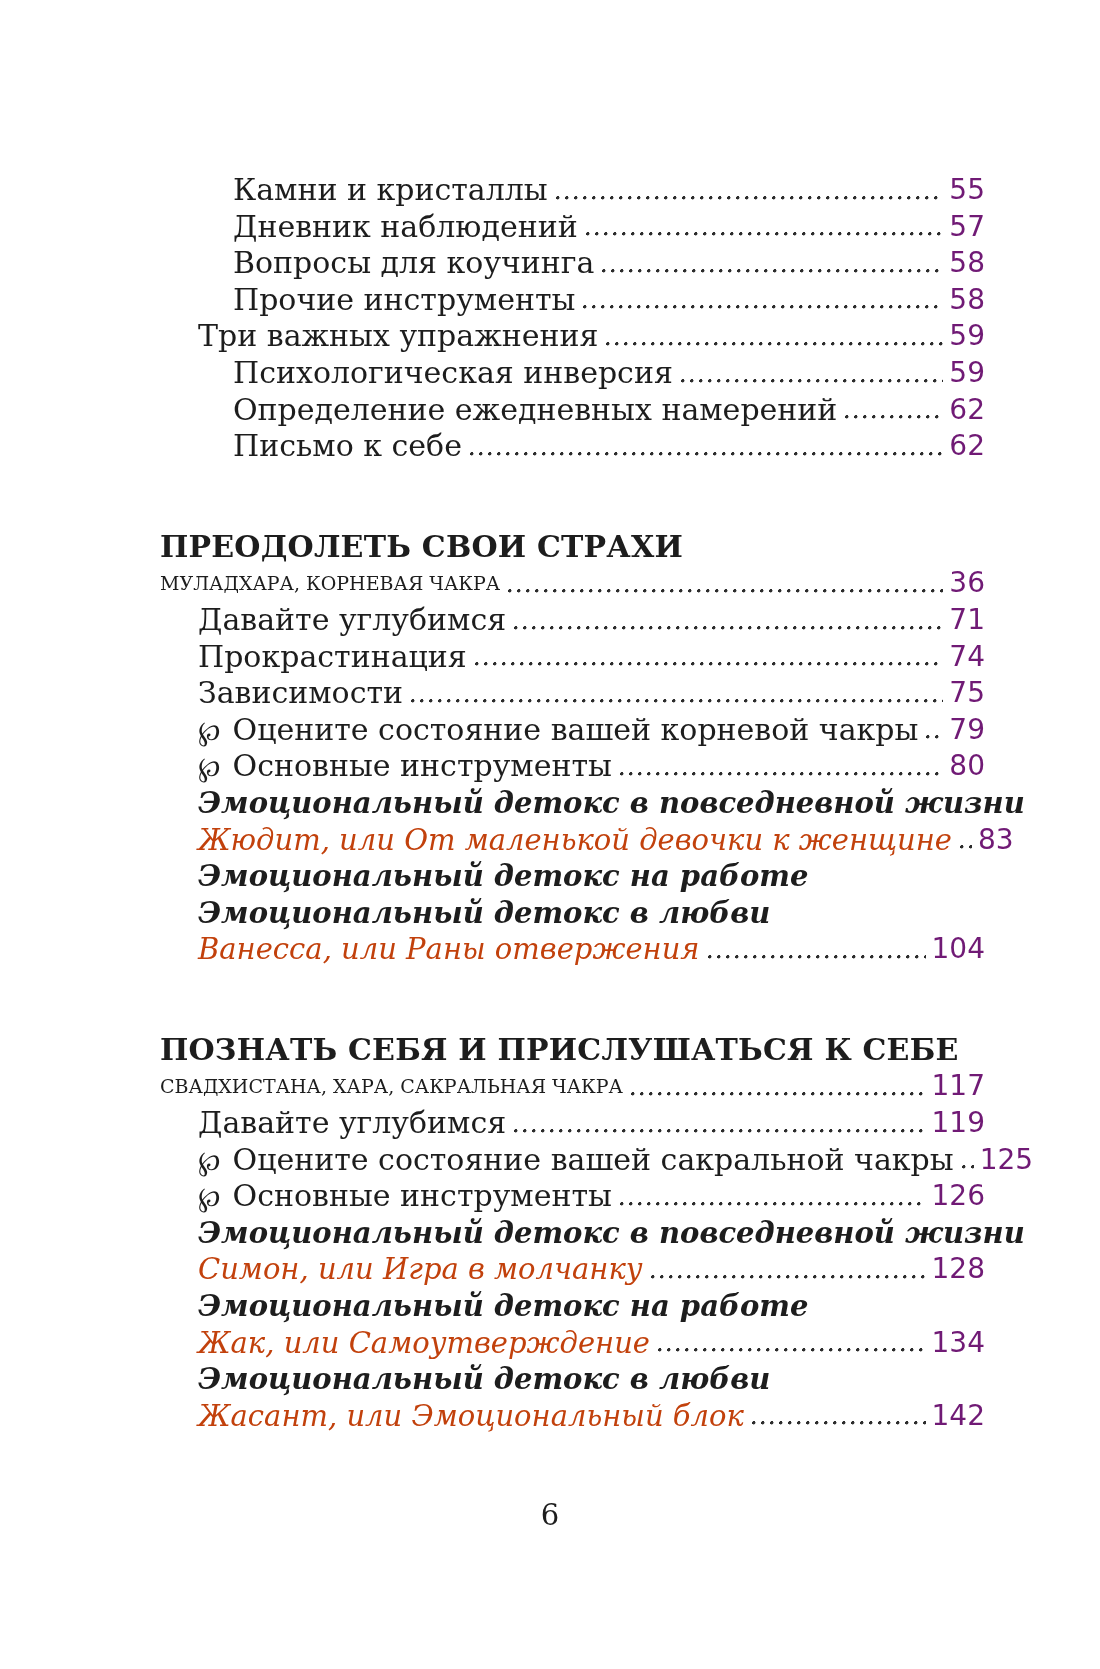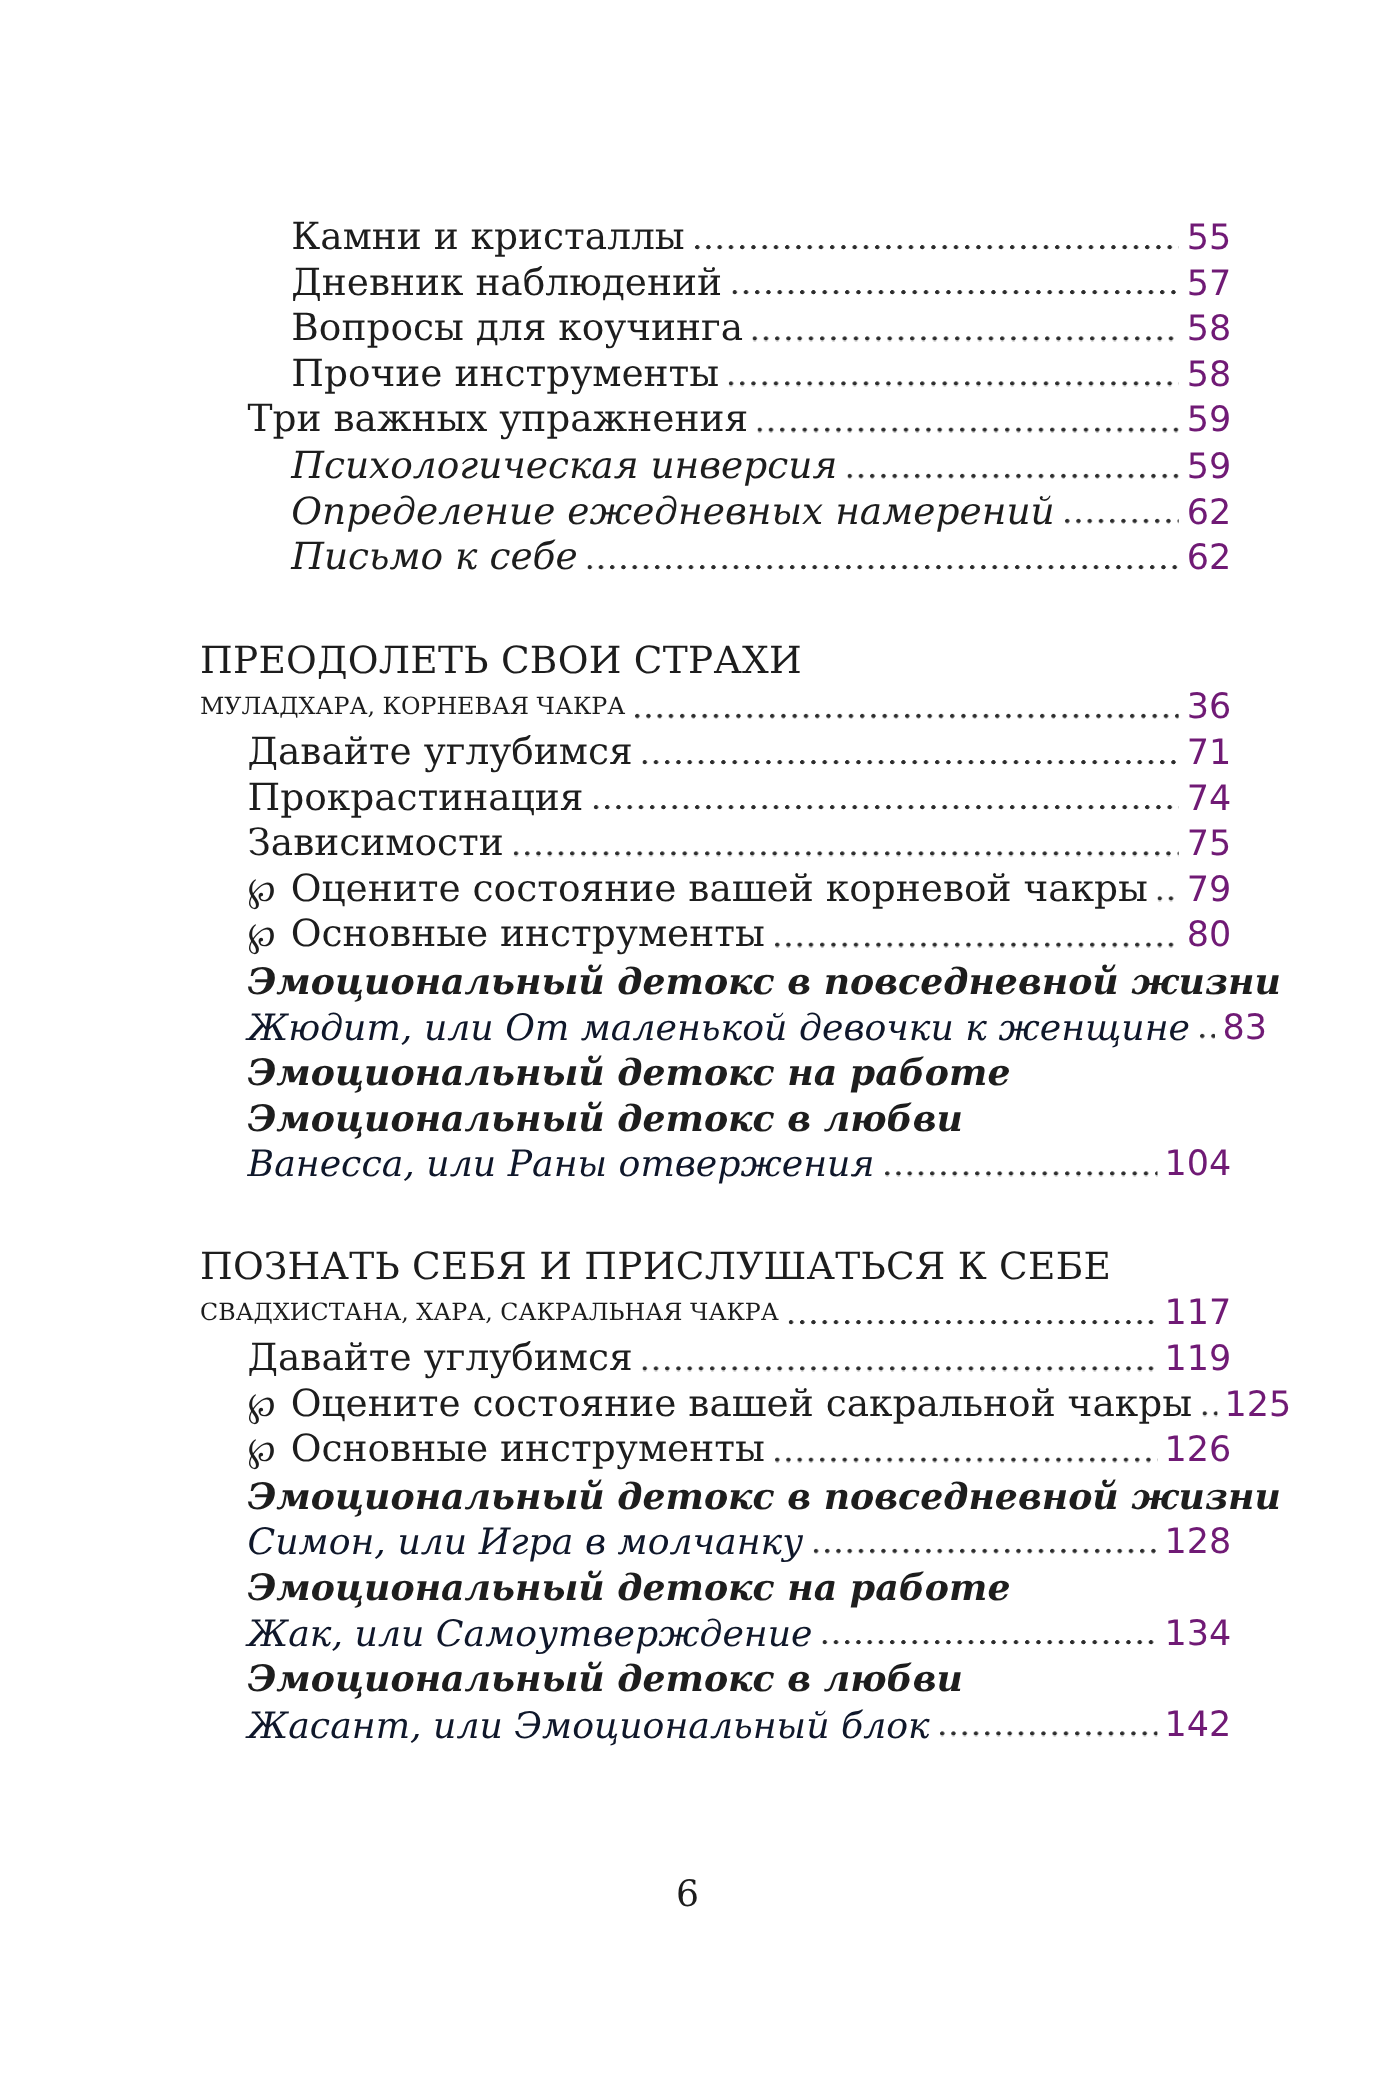--- a/index.html
+++ b/index.html
@@ -12,23 +12,23 @@
     color: #1d1d1d;
   }
   .toc {
     --row-h: 36.6px;
     padding: 172px 115px 0 160px;
   }
   .toc-section { margin: 0; }
   .section-heading {
     height: var(--row-h);
     line-height: var(--row-h);
-    margin-top: 46px;
+    margin-top: 64px;
     font-size: 30px;
-    font-weight: normal;
+    font-weight: bold;
     letter-spacing: 0.2px;
     white-space: nowrap;
   }
   .row {
     display: flex;
     align-items: stretch;
     height: var(--row-h);
   }
   .row .title {
     flex: 0 0 auto;
@@ -50,23 +50,23 @@
     line-height: var(--row-h);
     font-family: "DejaVu Sans", "Liberation Sans", sans-serif;
     font-size: 28px;
     color: #701a75;
     text-align: right;
   }
   .indent-0 { padding-left: 0; }
   .indent-1 { padding-left: 38px; }
   .indent-2 { padding-left: 73px; }
   .style-chapter .title { font-size: 19px; letter-spacing: 0; }
-  .style-italic .title { font-style: italic; }
+  .style-italic .title { }
   .style-script-bold .title { font-style: italic; font-weight: bold; font-size: 29px; }
-  .style-script-light .title { font-style: italic; color: #0f172a; font-size: 29px; text-align: center; }
+  .style-script-light .title { font-style: italic; color: #c2410c; font-size: 29px; text-align: center; }
   .marker {
     font-style: normal;
     font-weight: normal;
     display: inline-block;
     margin-right: 12px;
     font-size: 27px;
     color: #1d1d1d;
   }
   .footer {
     position: absolute;

